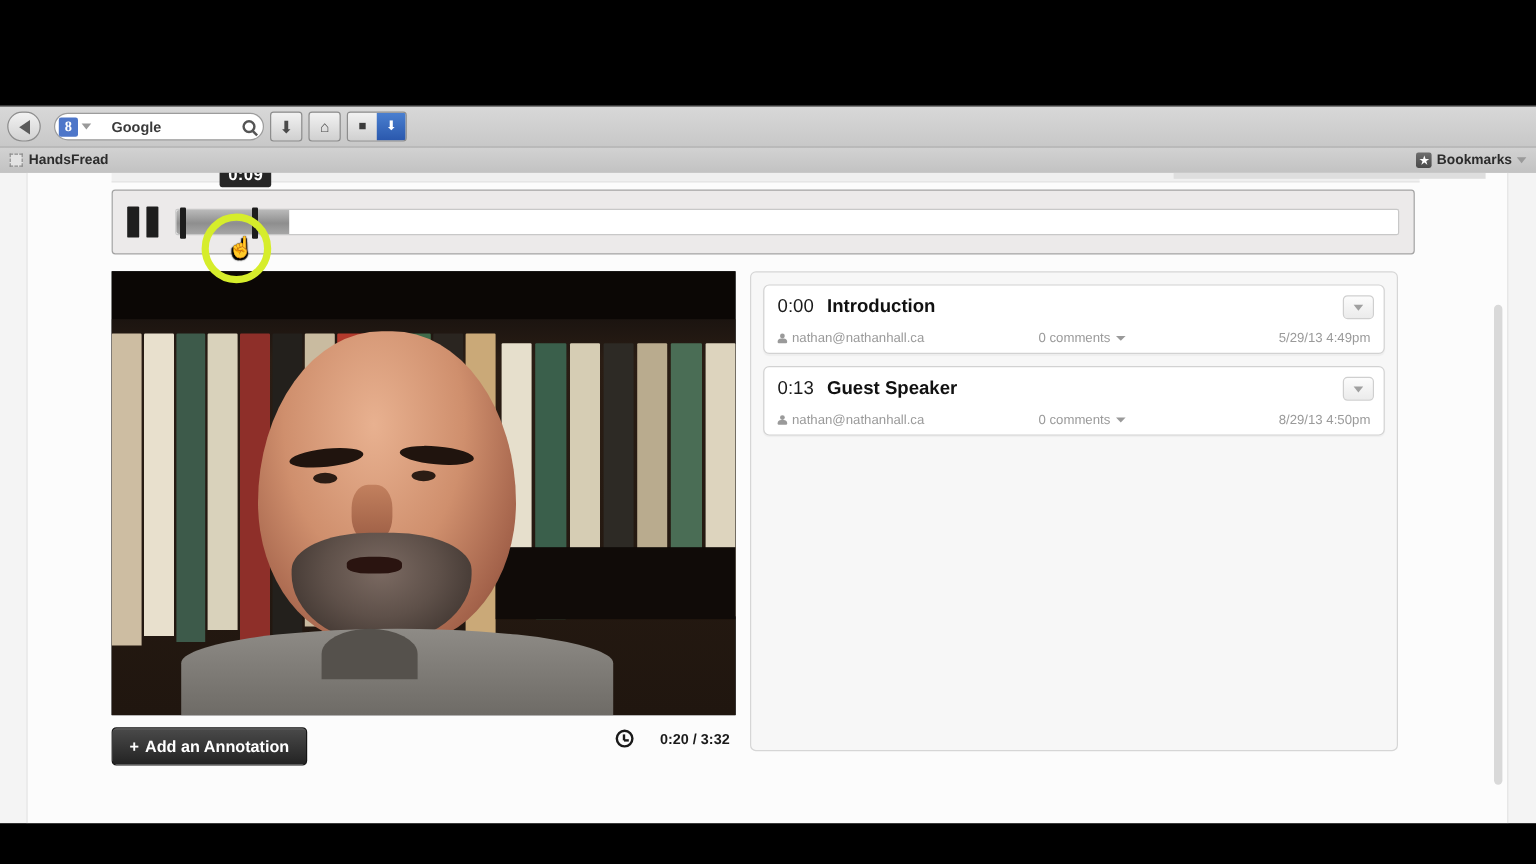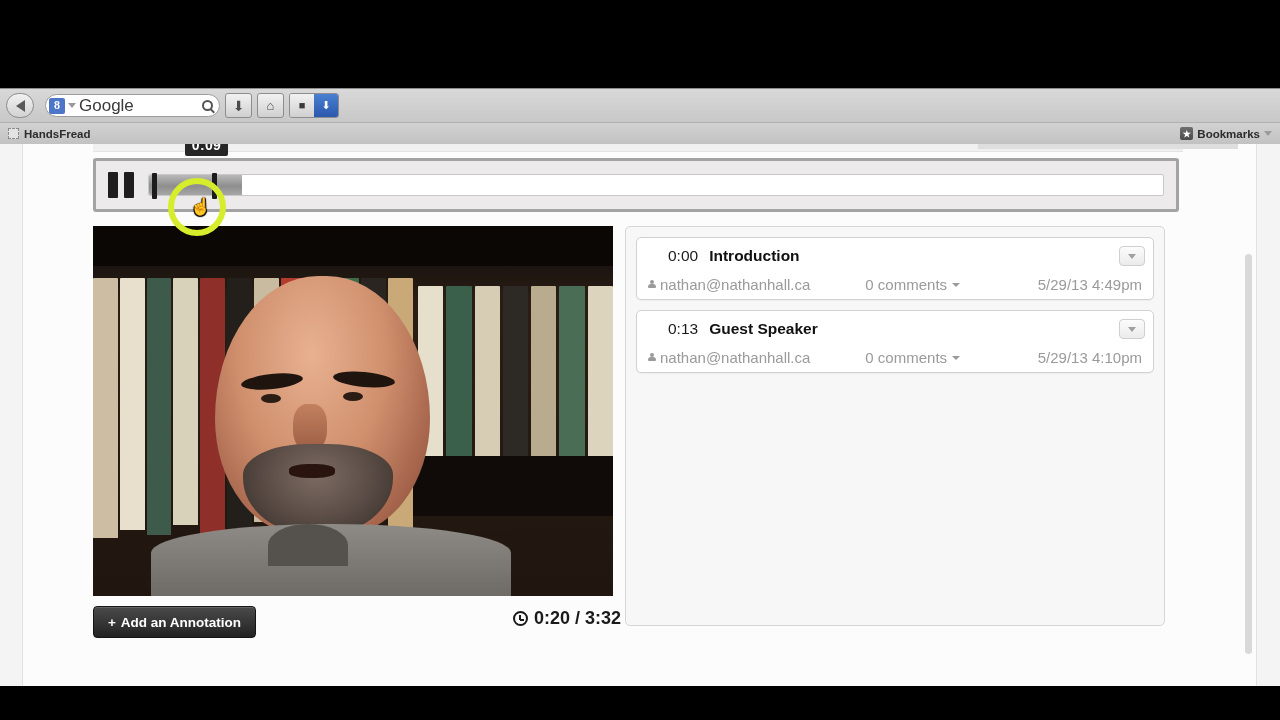--- a/index.html
+++ b/index.html
@@ -56,21 +56,21 @@
     width: 175px; height: 23px; margin-left: 6px;
     background: #fff; border: 1px solid #9c9c9c; border-radius: 12px;
     display: flex; align-items: center; padding: 0 6px 0 3px; flex: none;
   }
   .g-badge {
     width: 16px; height: 16px; background: #4d76c9; color: #fff;
     font-size: 12px; font-weight: bold; border-radius: 2px;
     display: flex; align-items: center; justify-content: center;
     font-family: "Liberation Serif", serif; margin-right: 3px; flex: none;
   }
-  .search-label { font-size: 17px; color: #3a3a3a; margin-left: 3px; }
+  .search-label { font-size: 12px; color: #3a3a3a; margin-left: 17px; font-weight: bold; }
   .mag {
     margin-left: auto; width: 11px; height: 11px; border: 2px solid #555;
     border-radius: 50%; position: relative;
   }
   .mag::after { content:''; position:absolute; right:-4px; bottom:-3px; width:5px; height:2px; background:#555; transform: rotate(45deg); }
 
   .tb-btn {
     width: 27px; height: 25px; margin-left: 5px; flex: none;
     background: linear-gradient(#f2f2f2, #d0d0d0);
     border: 1px solid #8d8d8d; border-radius: 3px;
@@ -105,21 +105,21 @@
   }
   .top-sliver {
     position:absolute; left:70px; top:0; width:1090px; height:8px;
     background:#f0f0f0; border-bottom:1px solid #e4e4e4;
   }
   .top-sliver2 { position:absolute; left:955px; top:0; width:260px; height:5px; background:#dedede; }
 
   
   .player-bar {
     position: absolute; left: 70px; top: 14px; width: 1086px; height: 54px;
-    background: #eceaea; border: 3px solid #a3a3a3; border-radius: 3px;
+    background: #eceaea; border: 1px solid #a3a3a3; border-radius: 3px;
     display: flex; align-items: center; padding: 0 12px;
   }
   .pause-btn { display:flex; gap:6px; margin-right: 14px; }
   .pause-btn span { display:block; width:10px; height:26px; background:#1e1e1e; border-radius:1px; }
   .scrub-track {
     position: relative; flex: 1; height: 22px; background:#fff;
     border:1px solid #c8c8c8; border-radius:2px;
   }
   .scrub-fill {
     position:absolute; left:0; top:0; height:100%; width: 9.2%;
@@ -174,22 +174,22 @@
   .addbtn {
     position:absolute; left:0; top:380px; width:163px; height:32px;
     background: linear-gradient(#4a4a4a,#232323);
     border:1px solid #151515; border-radius:4px;
     color:#fff; font-size:13.5px; font-weight:bold;
     display:flex; align-items:center; justify-content:center; gap:5px;
     box-shadow: inset 0 1px 0 rgba(255,255,255,.15);
   }
   .timecode {
     position:absolute; left:420px; top:382px;
-    font-size:18px; font-weight:bold; color:#1a1a1a;
-    display:flex; align-items:center; gap:6px;
+    font-size:12px; font-weight:bold; color:#1a1a1a;
+    display:flex; align-items:center; gap:22px;
   }
   .clock-ico {
     width:15px; height:15px; border:2px solid #1a1a1a; border-radius:50%; position:relative;
   }
   .clock-ico::before { content:''; position:absolute; left:4px; top:2px; width:2px; height:5px; background:#1a1a1a; }
   .clock-ico::after  { content:''; position:absolute; left:5px; top:6px; width:4px; height:2px; background:#1a1a1a; }
 
   
   .ann-panel {
     position:absolute; left:532px; top:0; width:540px; height:400px;
@@ -199,24 +199,24 @@
   .ann-title {
     font-size:15.5px; font-weight:bold; color:#131313; line-height:1.25;
     padding: 3px 2px 10px 2px;
   }
   .ann-card {
     background:#fff; border:1px solid #d2d2d2; border-radius:5px;
     margin-bottom:10px; padding:9px 11px 6px 11px; position:relative;
     box-shadow: 0 1px 1px rgba(0,0,0,.04);
   }
   .ann-head { display:flex; align-items:baseline; gap:11px; }
-  .ann-time { font-size:15.5px; color:#1a1a1a; font-weight:normal;margin-left:20px; }
+  .ann-time { font-size:15.5px; color:#1a1a1a; font-weight:normal; }
   .ann-name { font-size:15.5px; color:#111; font-weight:bold; }
   .ann-desc { font-size:13.5px; color:#2b2b2b; margin-top:5px; }
-  .ann-meta { display:flex; align-items:flex-end; margin-top:11px; font-size:15px; color:#9a9a9a; }
+  .ann-meta { display:flex; align-items:flex-end; margin-top:11px; font-size:11px; color:#9a9a9a; }
   .meta-user { display:flex; align-items:center; gap:4px; width:44%; }
   .user-ico { width:8px; height:9px; position:relative; }
   .user-ico::before { content:''; position:absolute; left:2px; top:0; width:4px; height:4px; border-radius:50%; background:#9a9a9a; }
   .user-ico::after { content:''; position:absolute; left:0; top:4px; width:8px; height:4px; border-radius:3px 3px 1px 1px; background:#9a9a9a; }
   .meta-comments { display:flex; align-items:center; gap:5px; }
   .meta-caret { width:0;height:0;border-left:4px solid transparent;border-right:4px solid transparent;border-top:4px solid #9a9a9a; }
   .meta-date { margin-left:auto; }
   .card-menu {
     position:absolute; right:8px; top:8px; width:26px; height:20px;
     background: linear-gradient(#fcfcfc,#ebebeb); border:1px solid #cfcfcf;
@@ -399,21 +399,21 @@
             </div>
             <div class="ann-meta">
               <span class="meta-user">
                 <span class="user-ico"></span>
                 <span>nathan@nathanhall.ca</span>
               </span>
               <span class="meta-comments">
                 <span>0 comments</span>
                 <span class="meta-caret"></span>
               </span>
-              <span class="meta-date">5/29/13 4:10pm</span>
+              <span class="meta-date">8/29/13 4:50pm</span>
             </div>
           </div>
         </div>
       </div>
 
       <div class="pg-scroll"></div>
     </div>
   </div>
 
   <div class="cursor-ring"></div>

